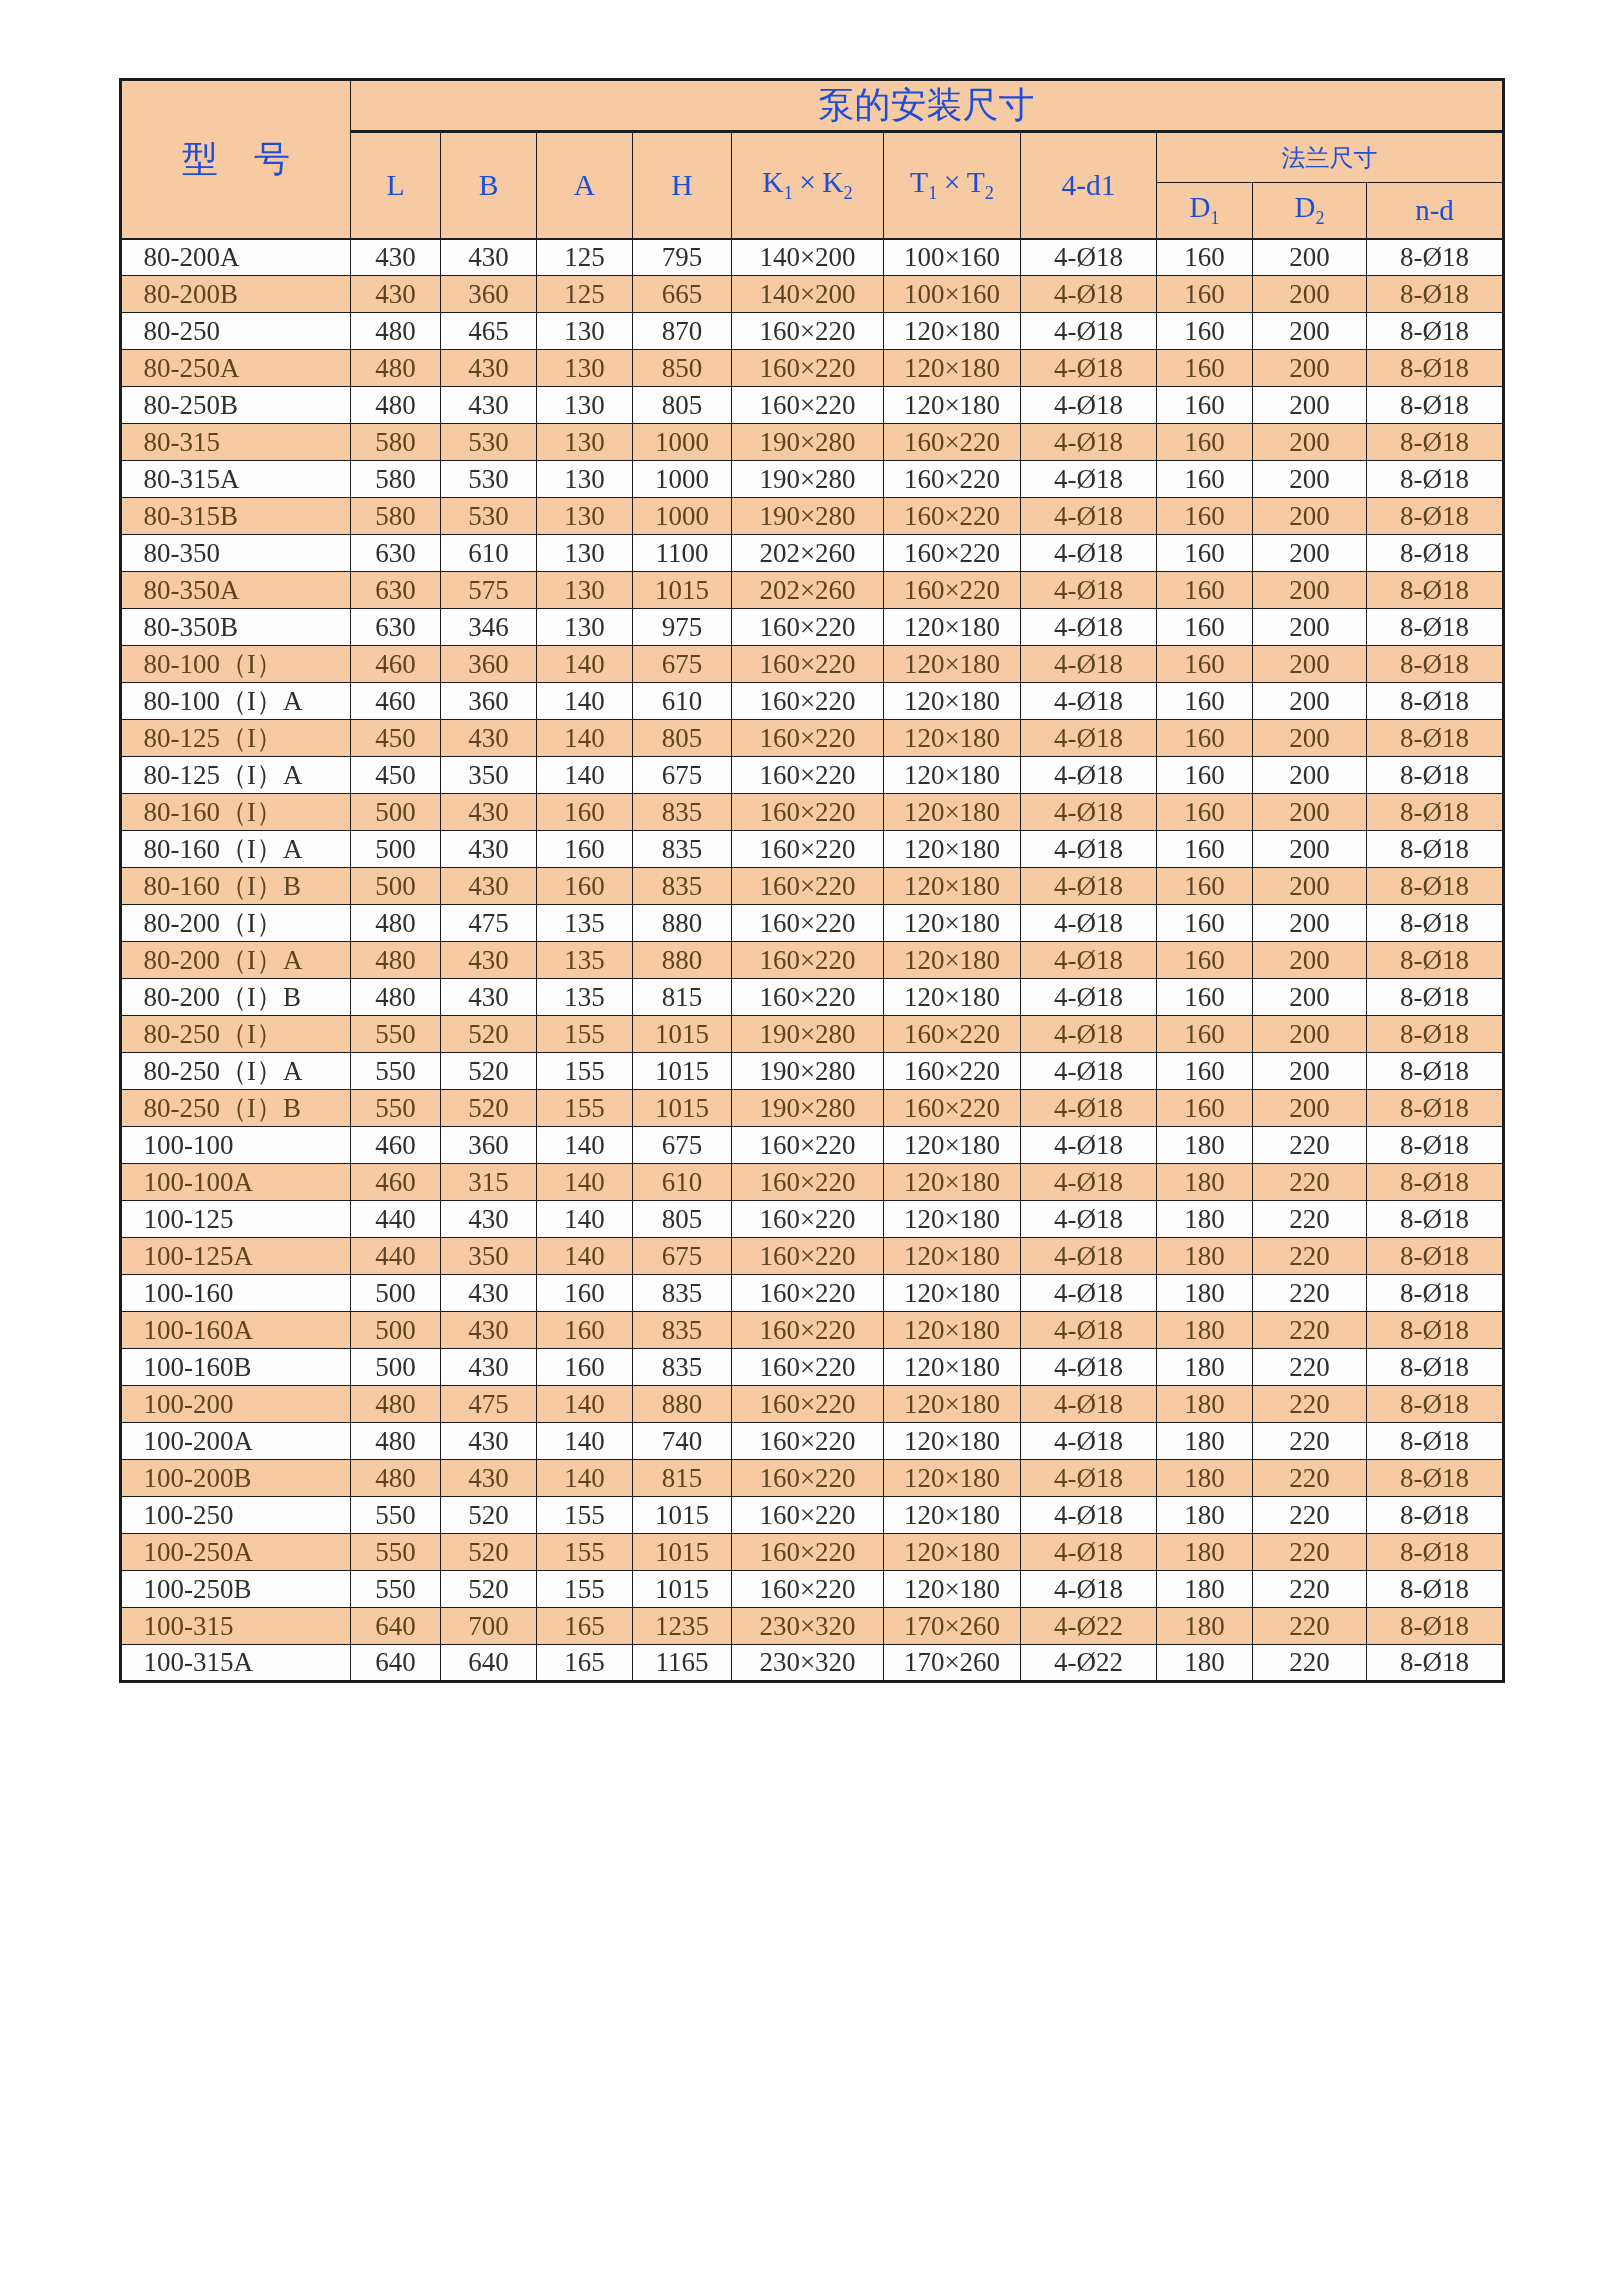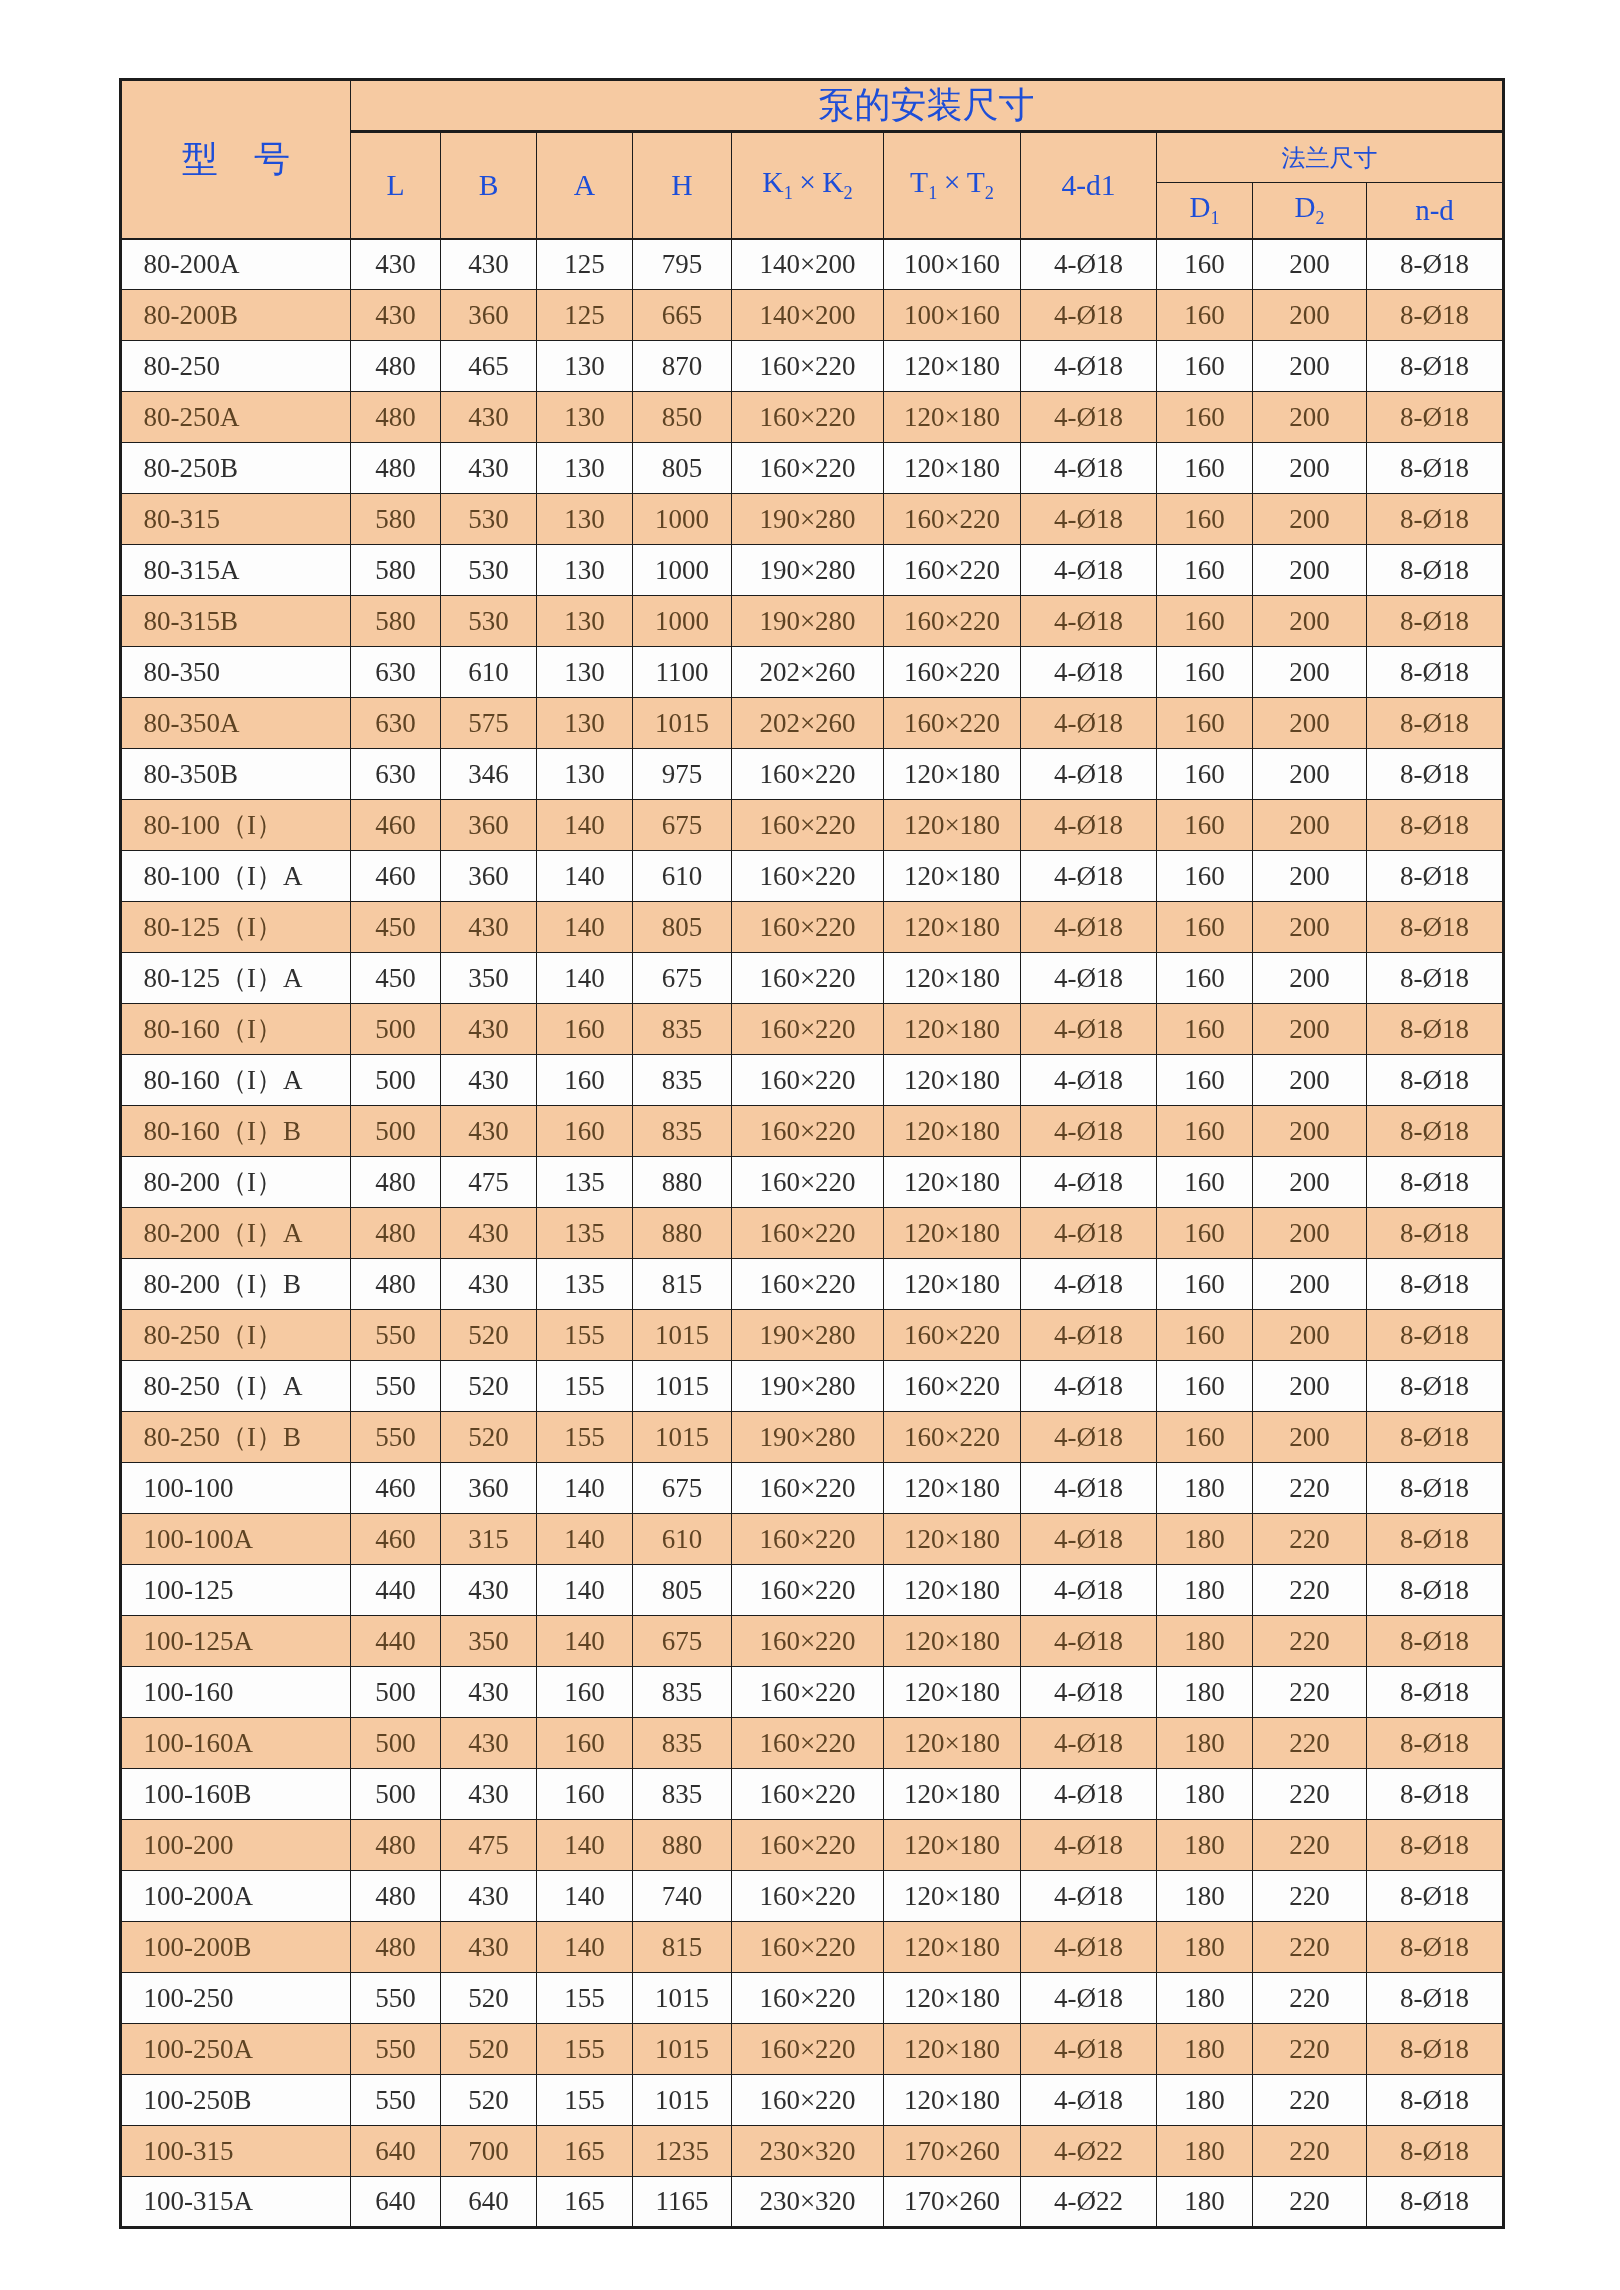--- a/index.html
+++ b/index.html
@@ -41,21 +41,21 @@
   th.model-h { font-size: 36px; }
   th.install-h { font-size: 36px; border-bottom-width: 3.6px; }
   th.flange-h { font-size: 24px; font-family: Liberation Serif, serif; }
   th.letter-h { font-size: 29.6px; }
   th.sub-h { font-size: 29px; margin-top: 28px; }
   tr.h3 th, th.span2 { border-bottom-width: 2.7px; }
   th.model-h { border-bottom-width: 2.7px; margin-left: 18px; }
   sub { font-size: 0.62em; }
   .times { padding: 0 6.3px; }
   
-  tbody tr { height: 51px; border-radius: 17px; }
+  tbody tr { height: 37px; border-radius: 17px; }
   tbody td { font-size: 27px; color: #2e2e2e; background: #fdfdfd; }
   tbody tr:nth-child(even) td { background: #f6caa2; color: #5e4323; }
   tbody td.model {
     text-align: left;
     padding-left: 21.5px;
   }
 </style>
 </head>
 <body>
 

